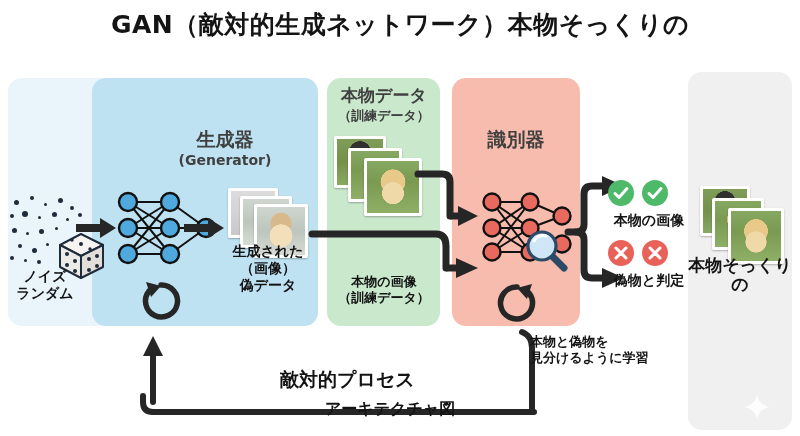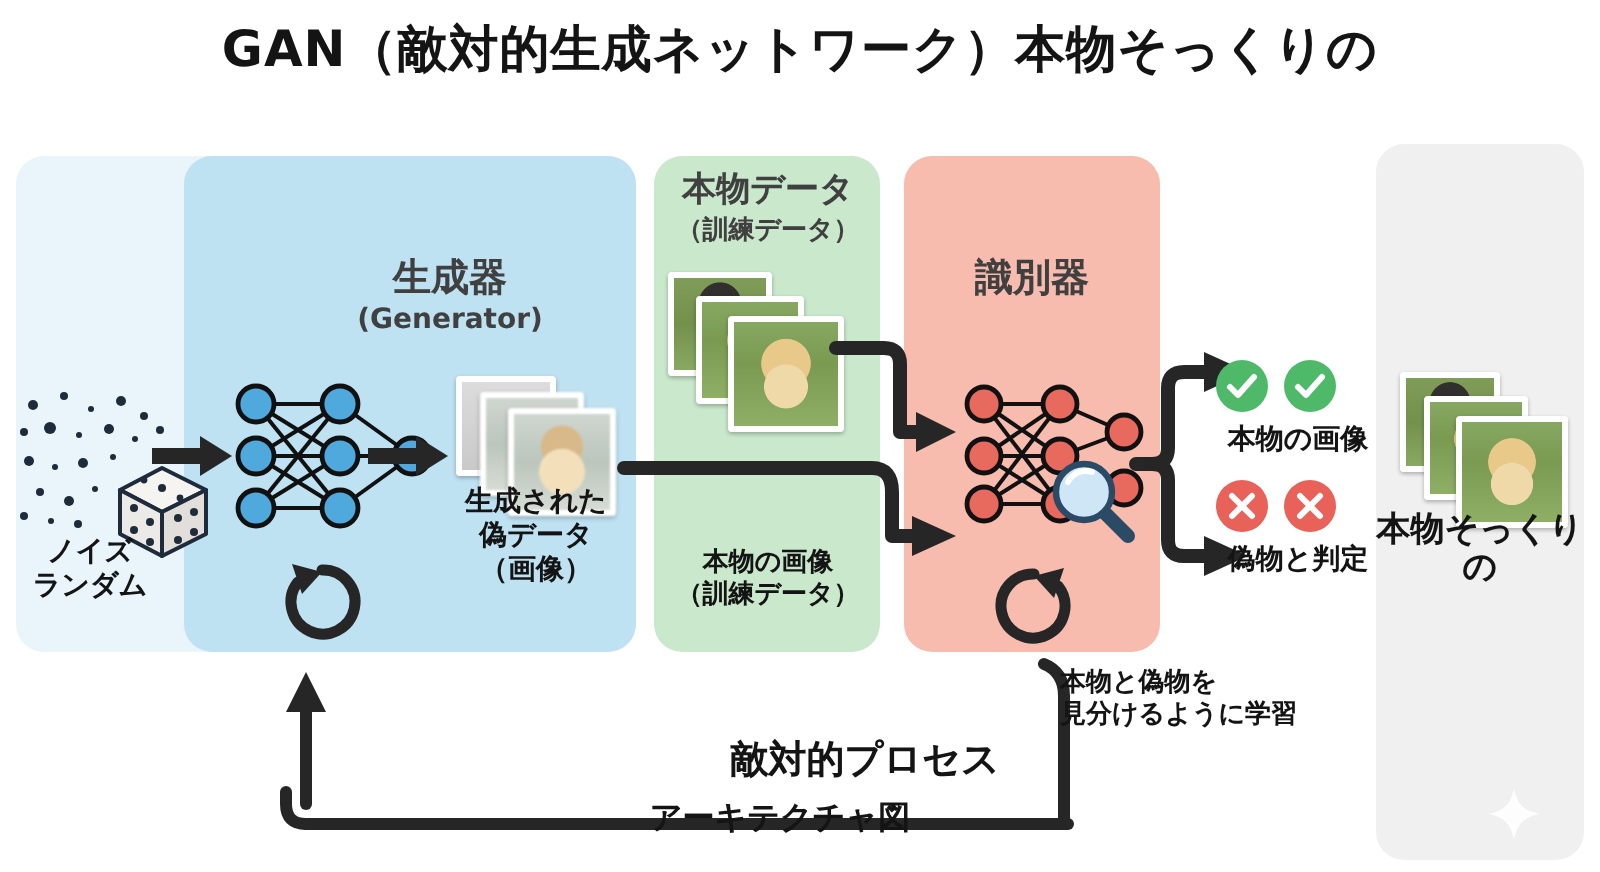--- a/index.html
+++ b/index.html
@@ -48,21 +48,21 @@
   #fake-label{left:212px;top:243px;width:112px;}
   #real-img-label{left:324px;top:274px;width:120px;}
   #result-label{left:686px;top:256px;width:108px;font-size:17px;line-height:19px;}
 
   #out-real-label{left:594px;top:212px;width:110px;}
   #out-fake-label{left:594px;top:272px;width:110px;}
 
   #gen-feedback-label{left:168px;top:334px;width:140px;}
   #disc-feedback-label{left:530px;top:334px;width:150px;}
 
-  #adv-title{left:280px;top:367px;width:220px;font-size:19px;font-weight:bold;text-align:right;}
+  #adv-title{left:280px;top:367px;width:220px;font-size:19px;font-weight:bold;text-align:left;}
   #adv-sub{left:280px;top:399px;width:220px;font-size:16px;font-weight:bold;text-align:center;}
 
   
   #noise{left:8px;top:196px;width:80px;height:70px;}
   .dot{position:absolute;border-radius:50%;background:#1d2b3a;}
 
   
   .stack{position:absolute;}
   .photo{
     position:absolute;border:3px solid #ffffff;border-radius:2px;
@@ -204,22 +204,22 @@
     <polygon points="24,3 40,13 24,23" fill="#262626"></polygon>
   </svg>
 
   <div class="stack" style="left:228px;top:188px;width:92px;height:66px;">
     <div class="photo ph-gray" style="left:0px;top:0px;width:44px;height:44px;"></div>
     <div class="photo ph-blur" style="left:12px;top:8px;width:46px;height:46px;"></div>
     <div class="photo ph-blur" style="left:26px;top:16px;width:48px;height:48px;"></div>
   </div>
   <div class="abs label" id="fake-label">
       <div>生成された</div>
+      <div>（画像）</div>
       <div>偽データ</div>
-      <div>（画像）</div>
     </div>
 
   <div class="abs heading" id="real-title">
     <span class="jp">本物データ</span>
     <span class="en">（訓練データ）</span>
   </div>
 
   <div class="stack" style="left:334px;top:136px;width:100px;height:78px;">
     <div class="photo ph-dogdark" style="left:0px;top:0px;width:46px;height:46px;"></div>
     <div class="photo ph-dog" style="left:14px;top:12px;width:48px;height:48px;"></div>

